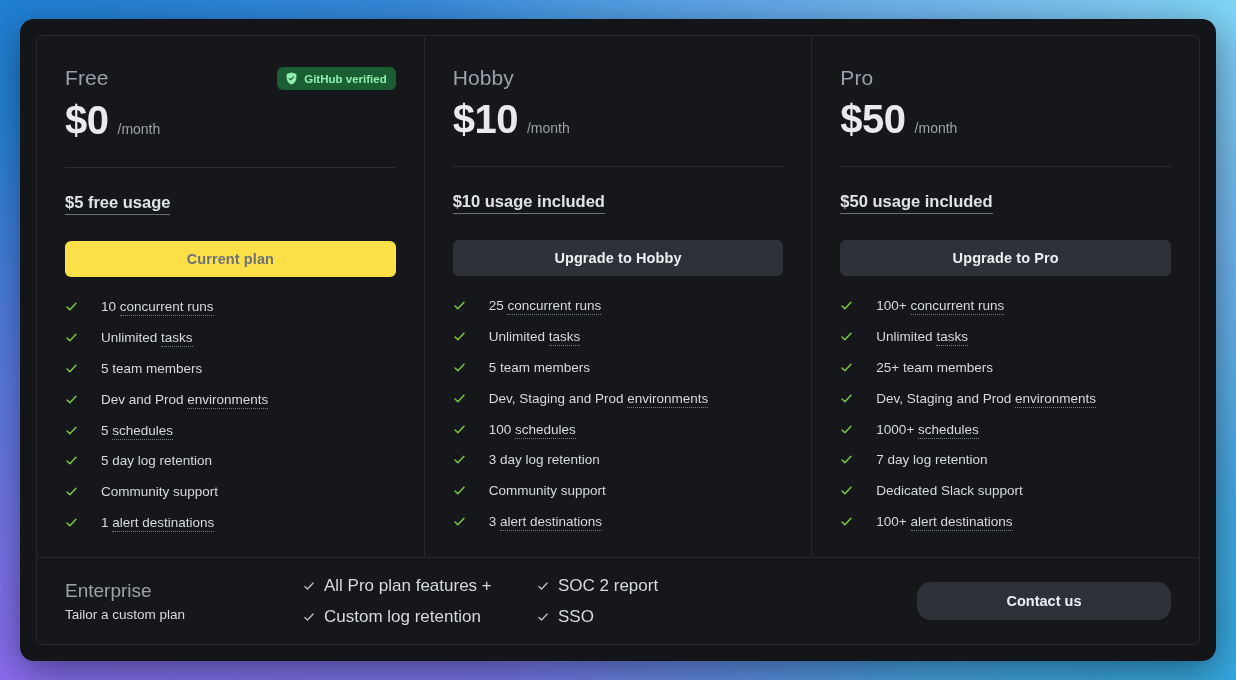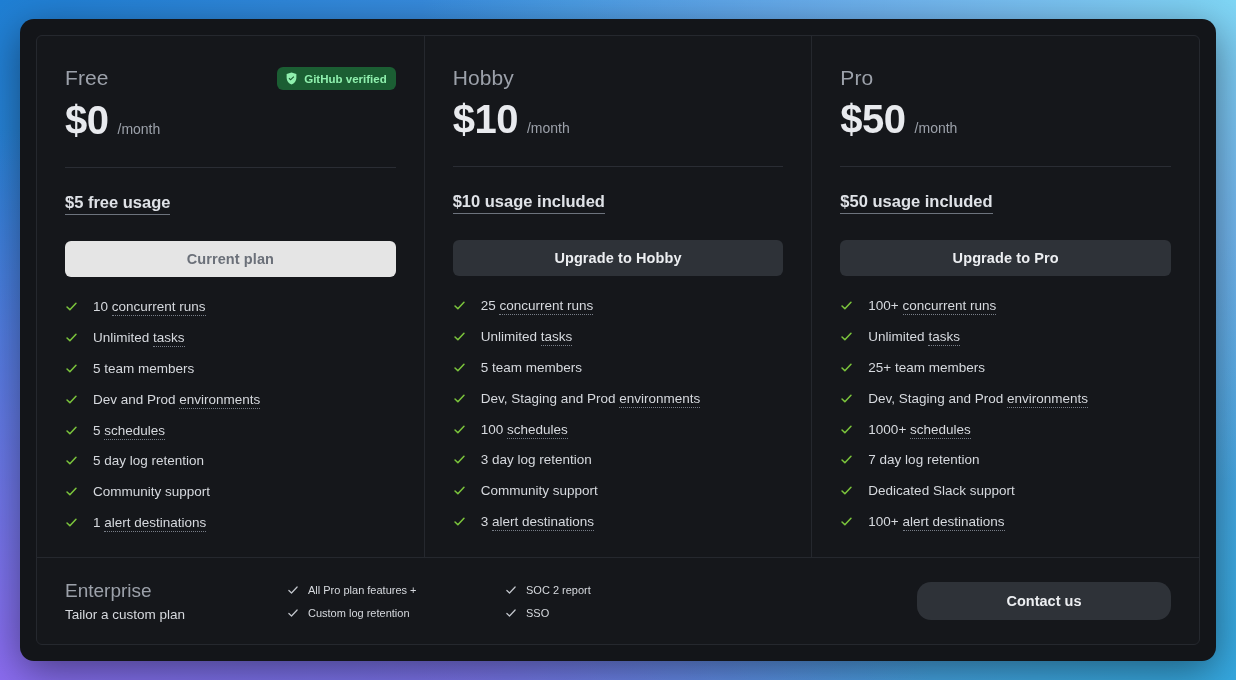--- a/index.html
+++ b/index.html
@@ -137,34 +137,34 @@
     font-size: 14.5px;
     font-weight: 700;
     cursor: pointer;
     letter-spacing: 0.1px;
   }
   .cta.active {
     background: #2e3238;
     color: #eceef1;
   }
   .cta.disabled {
-    background: #e5e5e5;
+    background: #fde047;
     color: #6b7079;
     cursor: default;
   }
 
   
   .features {
     list-style: none;
     margin-top: 22px;
   }
   .feature {
     display: flex;
     align-items: flex-start;
-    gap: 15px;
+    gap: 23px;
     margin-bottom: 14px;
     font-size: 13.5px;
     color: #d6d9de;
     line-height: 1.25;
   }
   .check {
     flex: 0 0 auto;
     margin-top: 1px;
     display: block;
   }
@@ -175,21 +175,21 @@
     cursor: help;
   }
 
   
   .enterprise {
     flex: 1 1 auto;
     border-top: 1px solid #25282e;
     display: flex;
     align-items: center;
     padding: 16px 28px;
-    gap: 0;
+    gap: 16px;
   }
 
   .ent-title-block { flex: 0 0 222px; }
   .ent-title {
     font-size: 19px;
     color: #9ca1aa;
     font-weight: 400;
     line-height: 1.15;
   }
   .ent-sub {
@@ -204,21 +204,21 @@
     gap: 11px;
   }
   .ent-col-1 { flex: 0 0 218px; }
   .ent-col-2 { flex: 0 0 222px; }
   .ent-col-3 { flex: 0 0 150px; }
 
   .ent-feature {
     display: flex;
     align-items: center;
     gap: 9px;
-    font-size: 11px;
+    font-size: 17px;
     color: #d6d9de;
     white-space: nowrap;
   }
 
   .ent-spacer { flex: 1 1 auto; }
 
   .contact-btn {
     flex: 0 0 254px;
     height: 38px;
     background: #2e3238;

